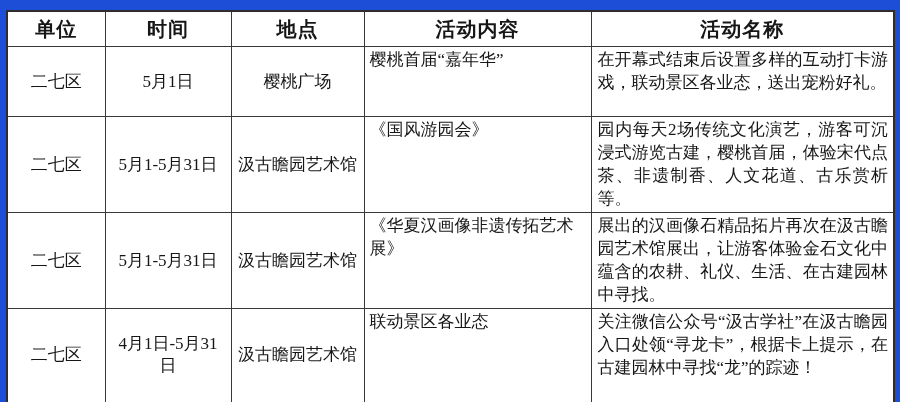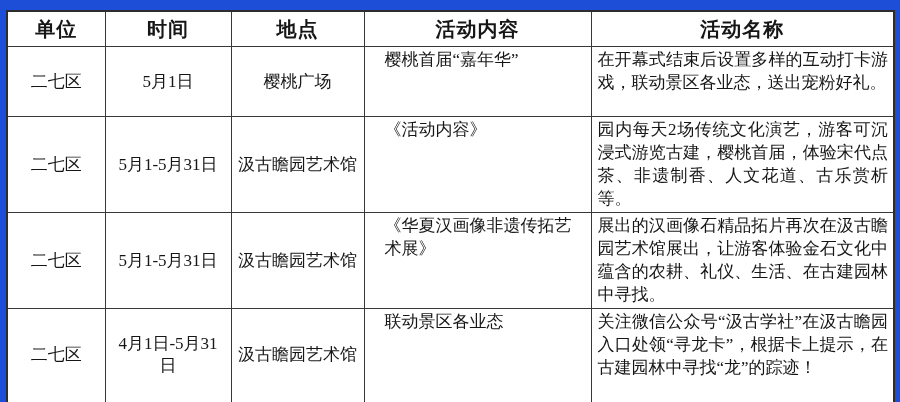--- a/index.html
+++ b/index.html
@@ -48,21 +48,21 @@
     vertical-align: middle;
     line-height: 22px;
   }
   td.c-unit { padding: 0 2px; }
   td.c-time { padding: 0 6px; margin-left: 40px; }
   td.c-loc  { padding: 16px 1px; }
   td.c-name {
     font-size: 17px;
     text-align: left;
     vertical-align: top;
-    padding: 1px 4px 2px 20px;
+    padding: 1px 4px 2px 5px;
     line-height: 23px;
     word-break: break-all;
   }
   td.c-content {
     font-size: 17px;
     text-align: justify;
     text-justify: inter-character;
     vertical-align: top;
     padding: 1px 5px 2px 6px;
     line-height: 23px;
@@ -101,21 +101,21 @@
         <td class="c-unit">二七区</td>
         <td class="c-time">5月1日</td>
         <td class="c-loc">樱桃广场</td>
         <td class="c-name">樱桃首届“嘉年华”</td>
         <td class="c-content">在开幕式结束后设置多样的互动打卡游戏，联动景区各业态，送出宠粉好礼。</td>
       </tr>
       <tr class="r-1">
         <td class="c-unit">二七区</td>
         <td class="c-time">5月1-5月31日</td>
         <td class="c-loc">汲古瞻园艺术馆</td>
-        <td class="c-name">《活动内容》</td>
+        <td class="c-name">《国风游园会》</td>
         <td class="c-content">园内每天2场传统文化演艺，游客可沉浸式游览古建，樱桃首届，体验宋代点茶、非遗制香、人文花道、古乐赏析等。</td>
       </tr>
       <tr class="r-2">
         <td class="c-unit">二七区</td>
         <td class="c-time">5月1-5月31日</td>
         <td class="c-loc">汲古瞻园艺术馆</td>
         <td class="c-name">《华夏汉画像非遗传拓艺术展》</td>
         <td class="c-content">展出的汉画像石精品拓片再次在汲古瞻园艺术馆展出，让游客体验金石文化中蕴含的农耕、礼仪、生活、在古建园林中寻找。</td>
       </tr>
       <tr class="r-3">

